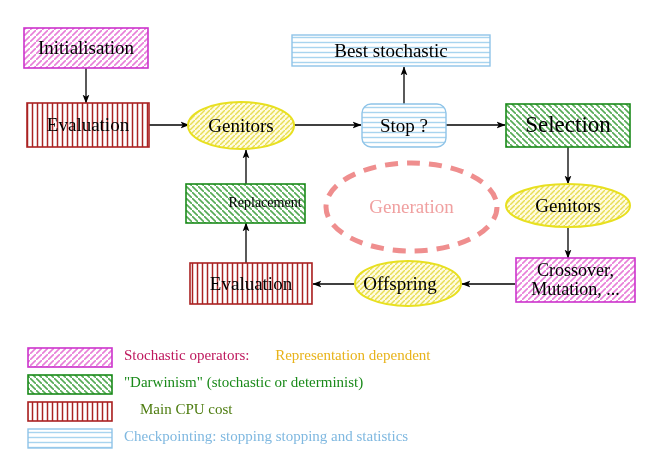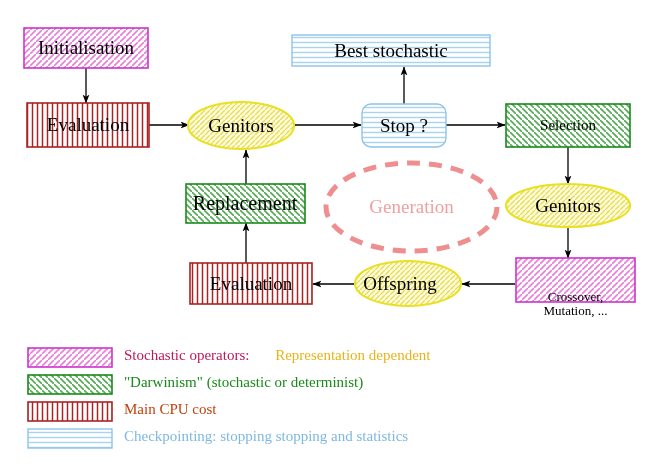--- a/index.html
+++ b/index.html
@@ -100,31 +100,31 @@
       <rect x="28" y="429" width="84" height="19" fill="url(#p-blue-horiz)" stroke="#8fc4e8" stroke-width="1.4"></rect>
     </g>
 </svg>
 
 <div id="labels-layer">
     <div class="node-label" style="left: 24px; top: 28px; width: 124px; height: 40px; font-size: 19px;">Initialisation</div>
     <div class="node-label" style="left: 27px; top: 103px; width: 122px; height: 44px; font-size: 19px;">Evaluation</div>
     <div class="node-label" style="left: 188px; top: 102px; width: 106px; height: 47px; font-size: 19px;">Genitors</div>
     <div class="node-label" style="left: 292px; top: 35px; width: 198px; height: 31px; font-size: 19px;">Best stochastic</div>
     <div class="node-label" style="left: 362px; top: 104px; width: 84px; height: 43px; font-size: 19px;">Stop ?</div>
-    <div class="node-label" style="left: 506px; top: 104px; width: 124px; height: 43px; font-size: 15px;">Selection</div>
-    <div class="node-label" style="left: 180px; top: 184px; width: 130px; height: 39px; font-size: 20px;">Replacement</div>
+    <div class="node-label" style="left: 506px; top: 104px; width: 124px; height: 43px; font-size: 23px;">Selection</div>
+    <div class="node-label" style="left: 200px; top: 184px; width: 130px; height: 39px; font-size: 14px;">Replacement</div>
     <div class="node-label" style="left: 326px; top: 163px; width: 171px; height: 88px; font-size: 19px; color: rgb(240, 160, 160);">Generation</div>
     <div class="node-label" style="left: 506px; top: 184px; width: 124px; height: 43px; font-size: 19px;">Genitors</div>
     <div class="node-label" style="left: 190px; top: 263px; width: 122px; height: 41px; font-size: 19px;">Evaluation</div>
     <div class="node-label" style="left: 347px; top: 261px; width: 106px; height: 45px; font-size: 19px;">Offspring</div>
-    <div class="node-label" style="left: 516px; top: 258px; width: 119px; height: 44px; font-size: 13px; margin-top: 24px;">
+    <div class="node-label" style="left: 516px; top: 258px; width: 119px; height: 44px; font-size: 18px;">
       <div>
         <div>Crossover,</div>
         <div>Mutation, ...</div>
       </div>
     </div>
   </div>
 <div id="legend-text-layer">
     <div class="legend-label" style="left: 124px; top: 347px; font-size: 15px;"><span style="color: #be185d;">Stochastic operators:</span><span style="color: rgb(232, 179, 26); margin-left: 22px;">  Representation dependent</span></div>
     <div class="legend-label" style="left: 124px; top: 374px; font-size: 15px;"><span style="color: rgb(26, 138, 26);">"Darwinism" (stochastic or determinist)</span></div>
-    <div class="legend-label" style="left: 124px; top: 401px; font-size: 15px;"><span style="color: #c2410c;">Main CPU cost</span></div>
+    <div class="legend-label" style="left: 124px; top: 401px; font-size: 15px;"><span style="color: #4d7c0f; margin-left: 16px;">Main CPU cost</span></div>
     <div class="legend-label" style="left: 124px; top: 428px; font-size: 15px;"><span style="color: rgb(127, 184, 224);">Checkpointing: stopping stopping and statistics</span></div>
   </div>
 
 </body></html>

